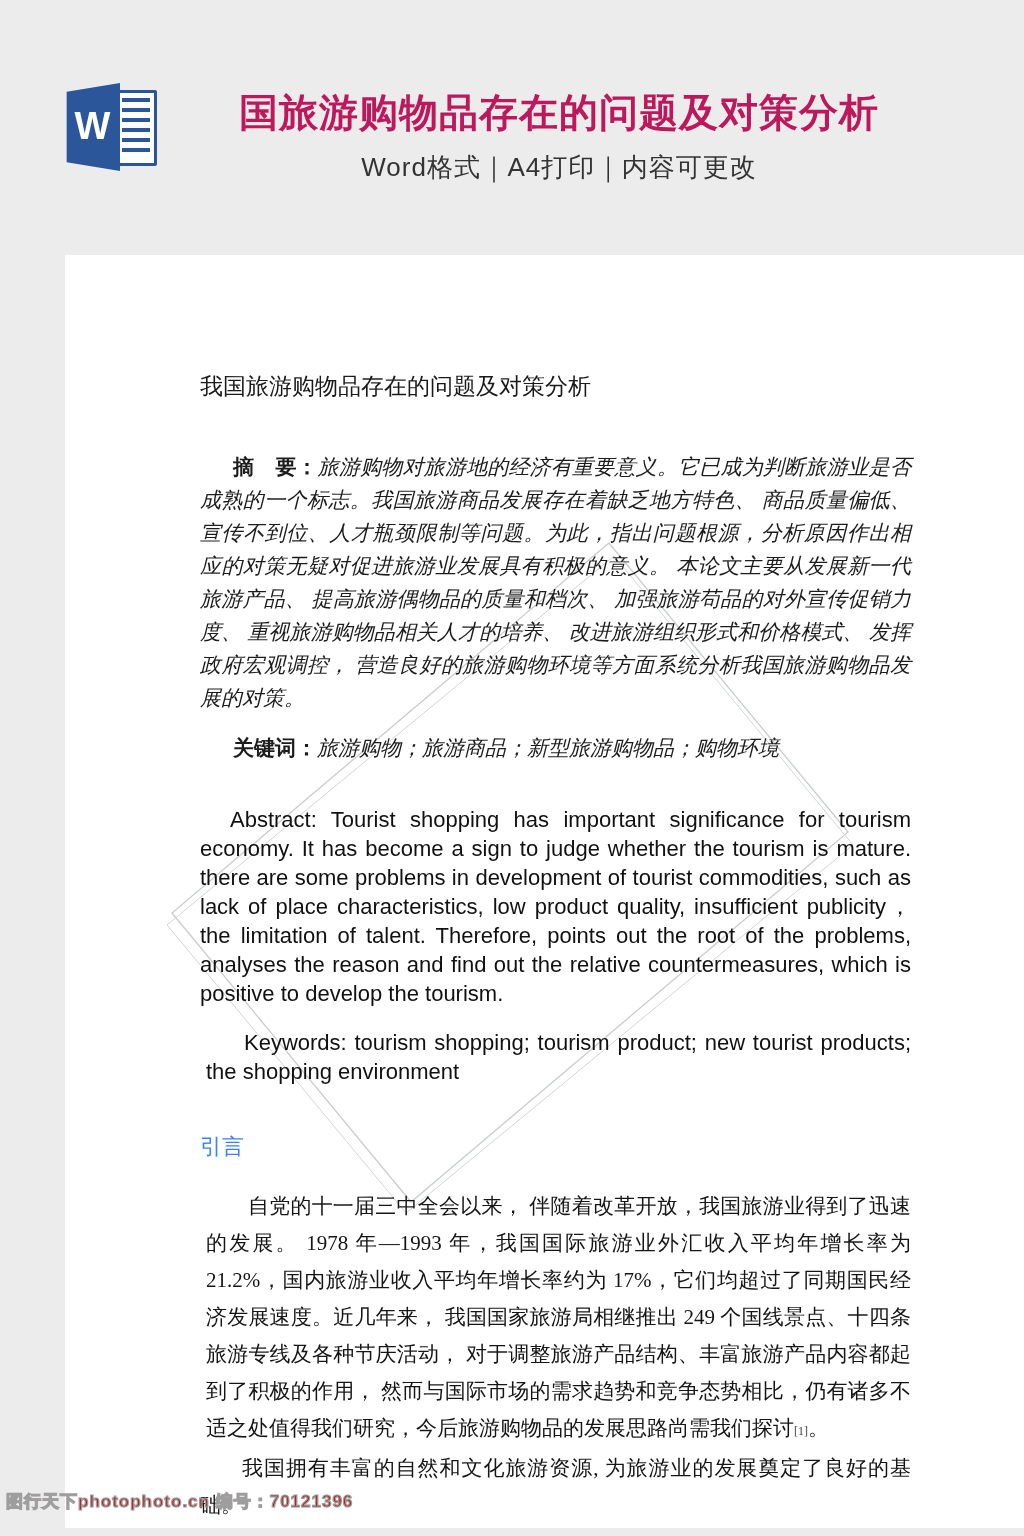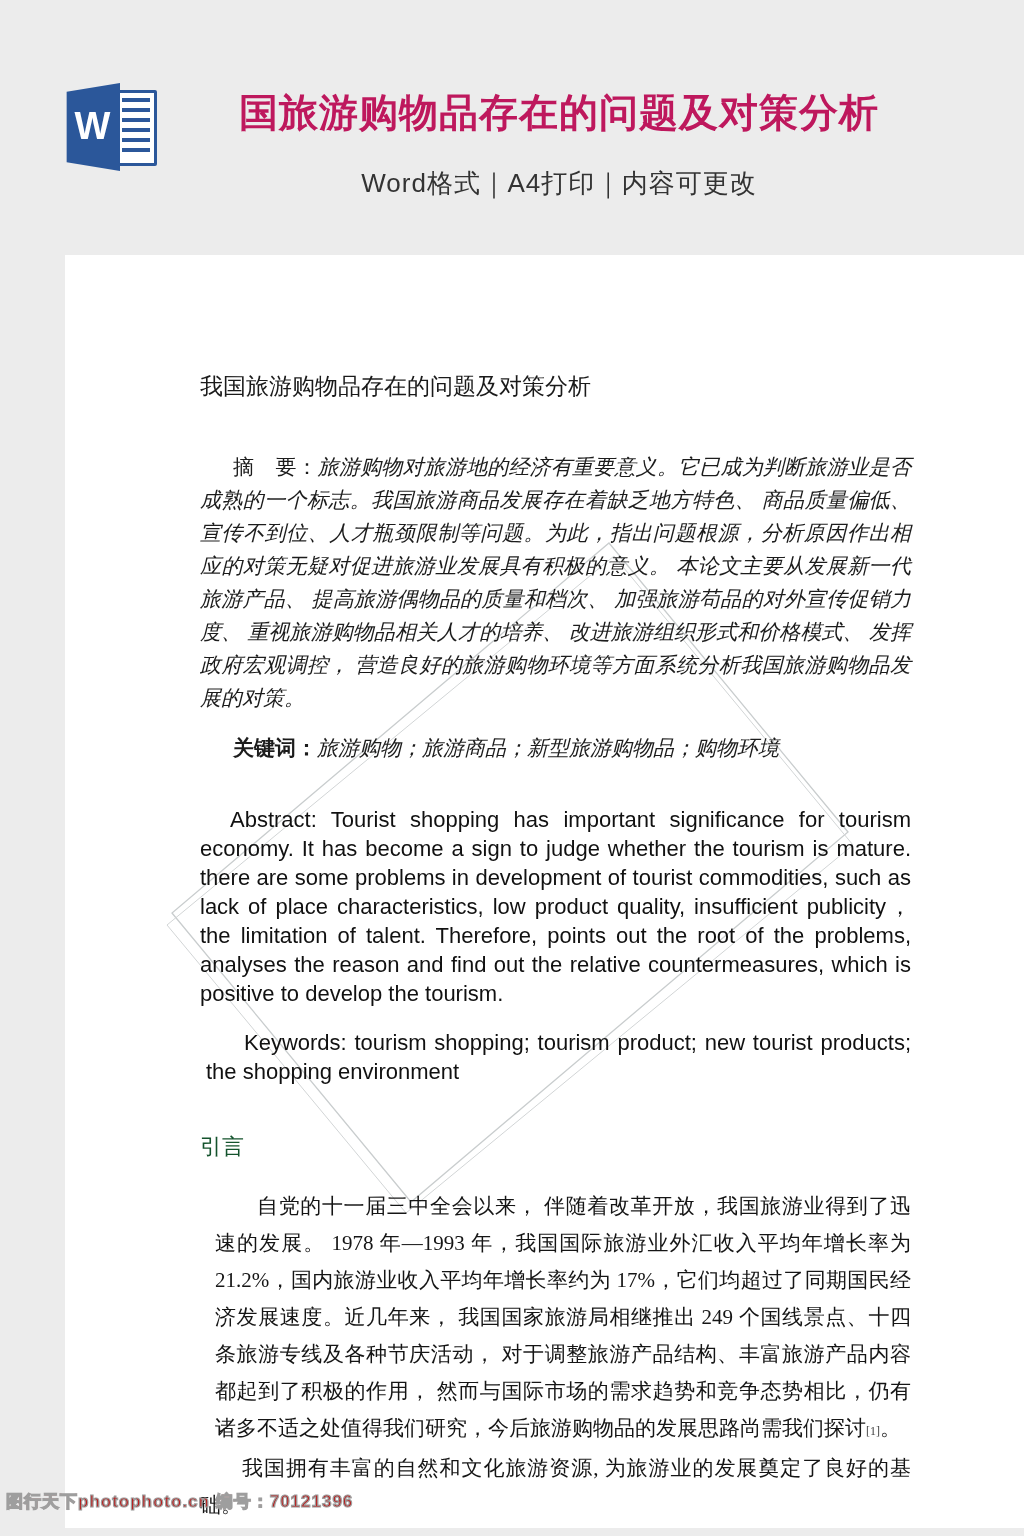--- a/index.html
+++ b/index.html
@@ -35,21 +35,21 @@
     font-family:"Liberation Sans",sans-serif;
     transform:translateY(-1px);
   }
   .header-text{position:absolute;left:235px;top:90px;width:648px;text-align:center;}
   .header-title{
     font-size:39px;font-weight:bold;color:#be185d;
     letter-spacing:1px;line-height:46px;margin:0;
     font-family:"Liberation Sans",sans-serif;
   }
   .header-subtitle{
-    margin:30px 0 0 0;font-size:26px;color:#333;letter-spacing:1px;
+    margin:14px 0 0 0;font-size:26px;color:#333;letter-spacing:1px;
   }
   
   .page{
     position:absolute;left:65px;top:255px;width:961px;height:1273px;
     background:#fff;
   }
   .page svg.watermark{position:absolute;left:0;top:0;z-index:0;}
   .page-content{
     position:relative;z-index:1;
     padding:116px 115px 0 135px;
@@ -58,41 +58,41 @@
     font-family:"Liberation Serif",serif;
     font-size:23px;color:#1a1a1a;font-weight:normal;margin:0;
   }
   .para-cn-abs{
     margin:48px 0 0 0;
     font-family:"Liberation Serif",serif;
     font-style:italic;
     font-size:21px;line-height:33px;color:#1c1c1c;
     text-align:justify;text-indent:33px;
   }
-  .para-cn-abs .lbl{font-style:normal;font-weight:normal;font-family:"Liberation Sans",sans-serif;}
+  .para-cn-abs .lbl{font-style:normal;font-weight:bold;font-family:"Liberation Sans",sans-serif;}
   .para-cn-kw{
     margin:16px 0 0 0;
     font-family:"Liberation Serif",serif;font-style:italic;
     font-size:21px;line-height:33px;color:#1c1c1c;text-indent:33px;
   }
   .para-cn-kw .lbl{font-style:normal;font-weight:bold;font-family:"Liberation Sans",sans-serif;}
   .para-en{
     margin:40px 0 6px 0;
     font-family:"Liberation Sans",sans-serif;
     font-size:22px;line-height:29px;color:#111;
     text-align:justify;text-indent:30px;
   }
   .para-en.kw{margin:20px 0 0 6px;text-indent:38px;}
   .section-heading{
     margin:46px 0 0 0;
     font-family:"Liberation Serif",serif;
-    font-size:22px;font-weight:normal;color:#14532d;
+    font-size:22px;font-weight:normal;color:#3b82f6;
   }
   .para-body{
-    margin:26px 0 0 15px;
+    margin:26px 0 0 6px;
     font-family:"Liberation Serif",serif;
     font-size:21px;line-height:37px;color:#151515;
     text-align:justify;text-indent:2em;
   }
   .para-body.second{margin:0;}
   .ref-mark{font-size:12px;color:#444;vertical-align:baseline;}
   
   .footer-mark{
     position:absolute;left:6px;top:1490px;z-index:3;
     font-family:"Liberation Sans",sans-serif;

